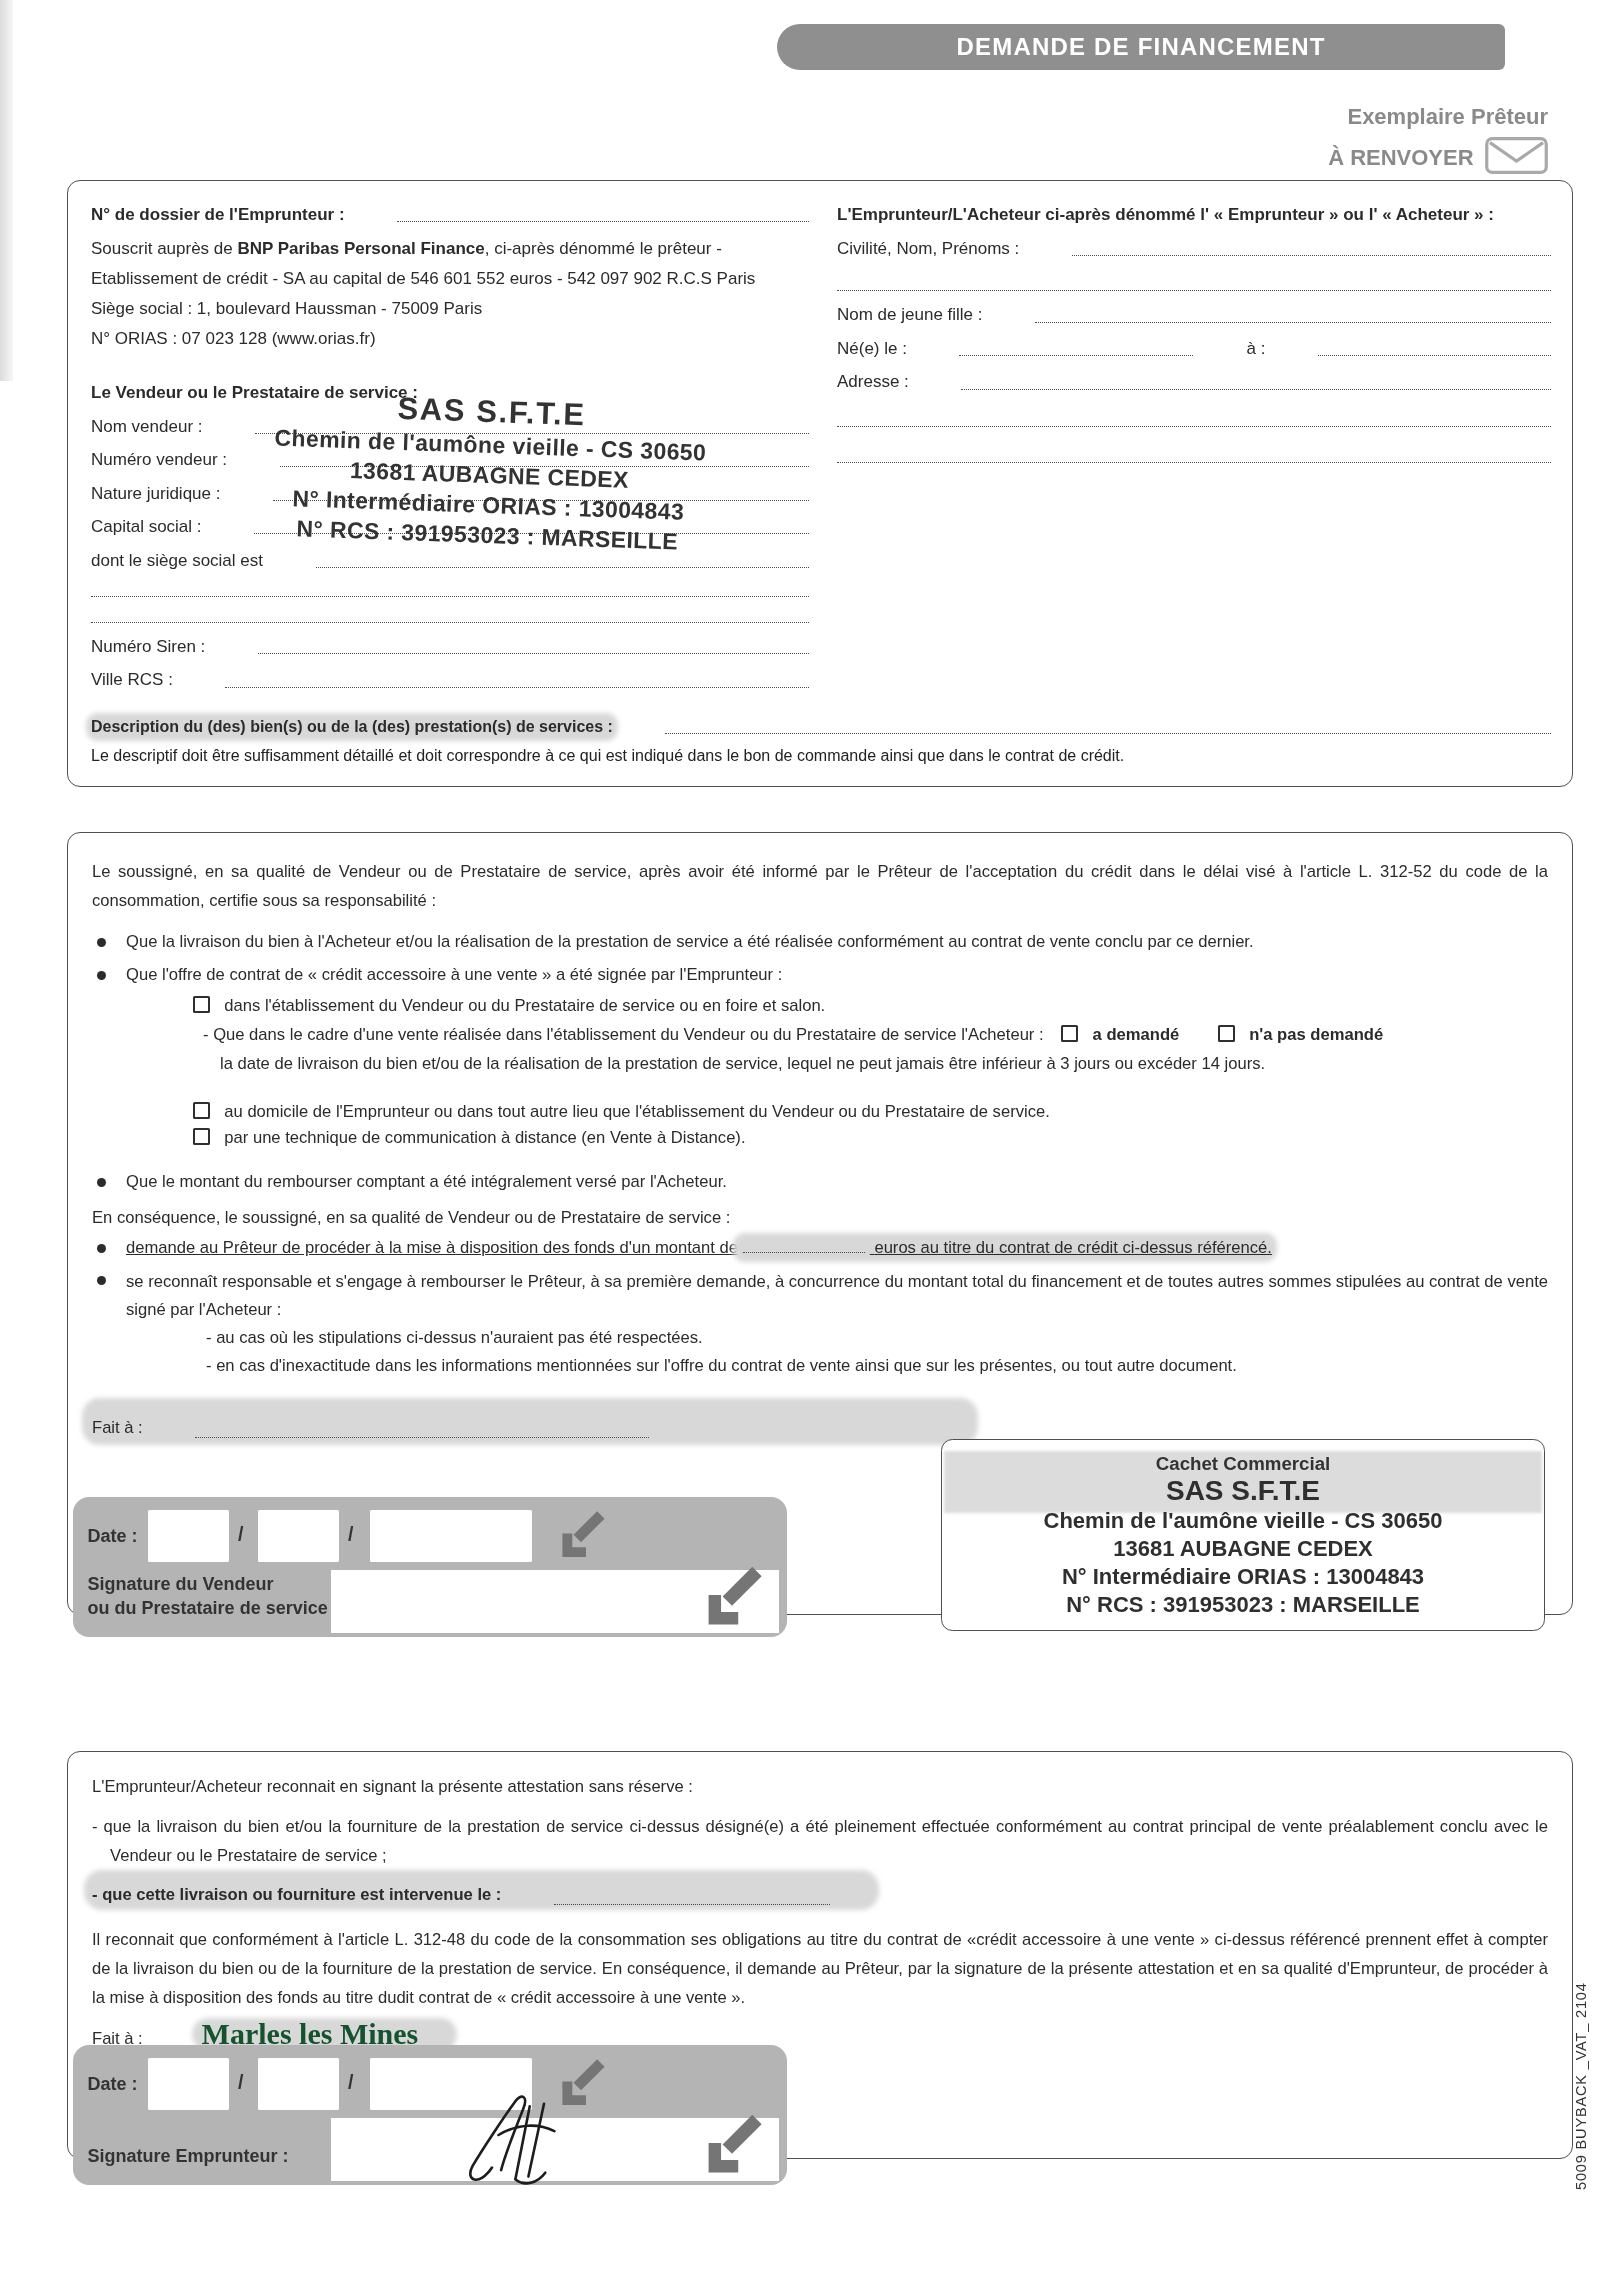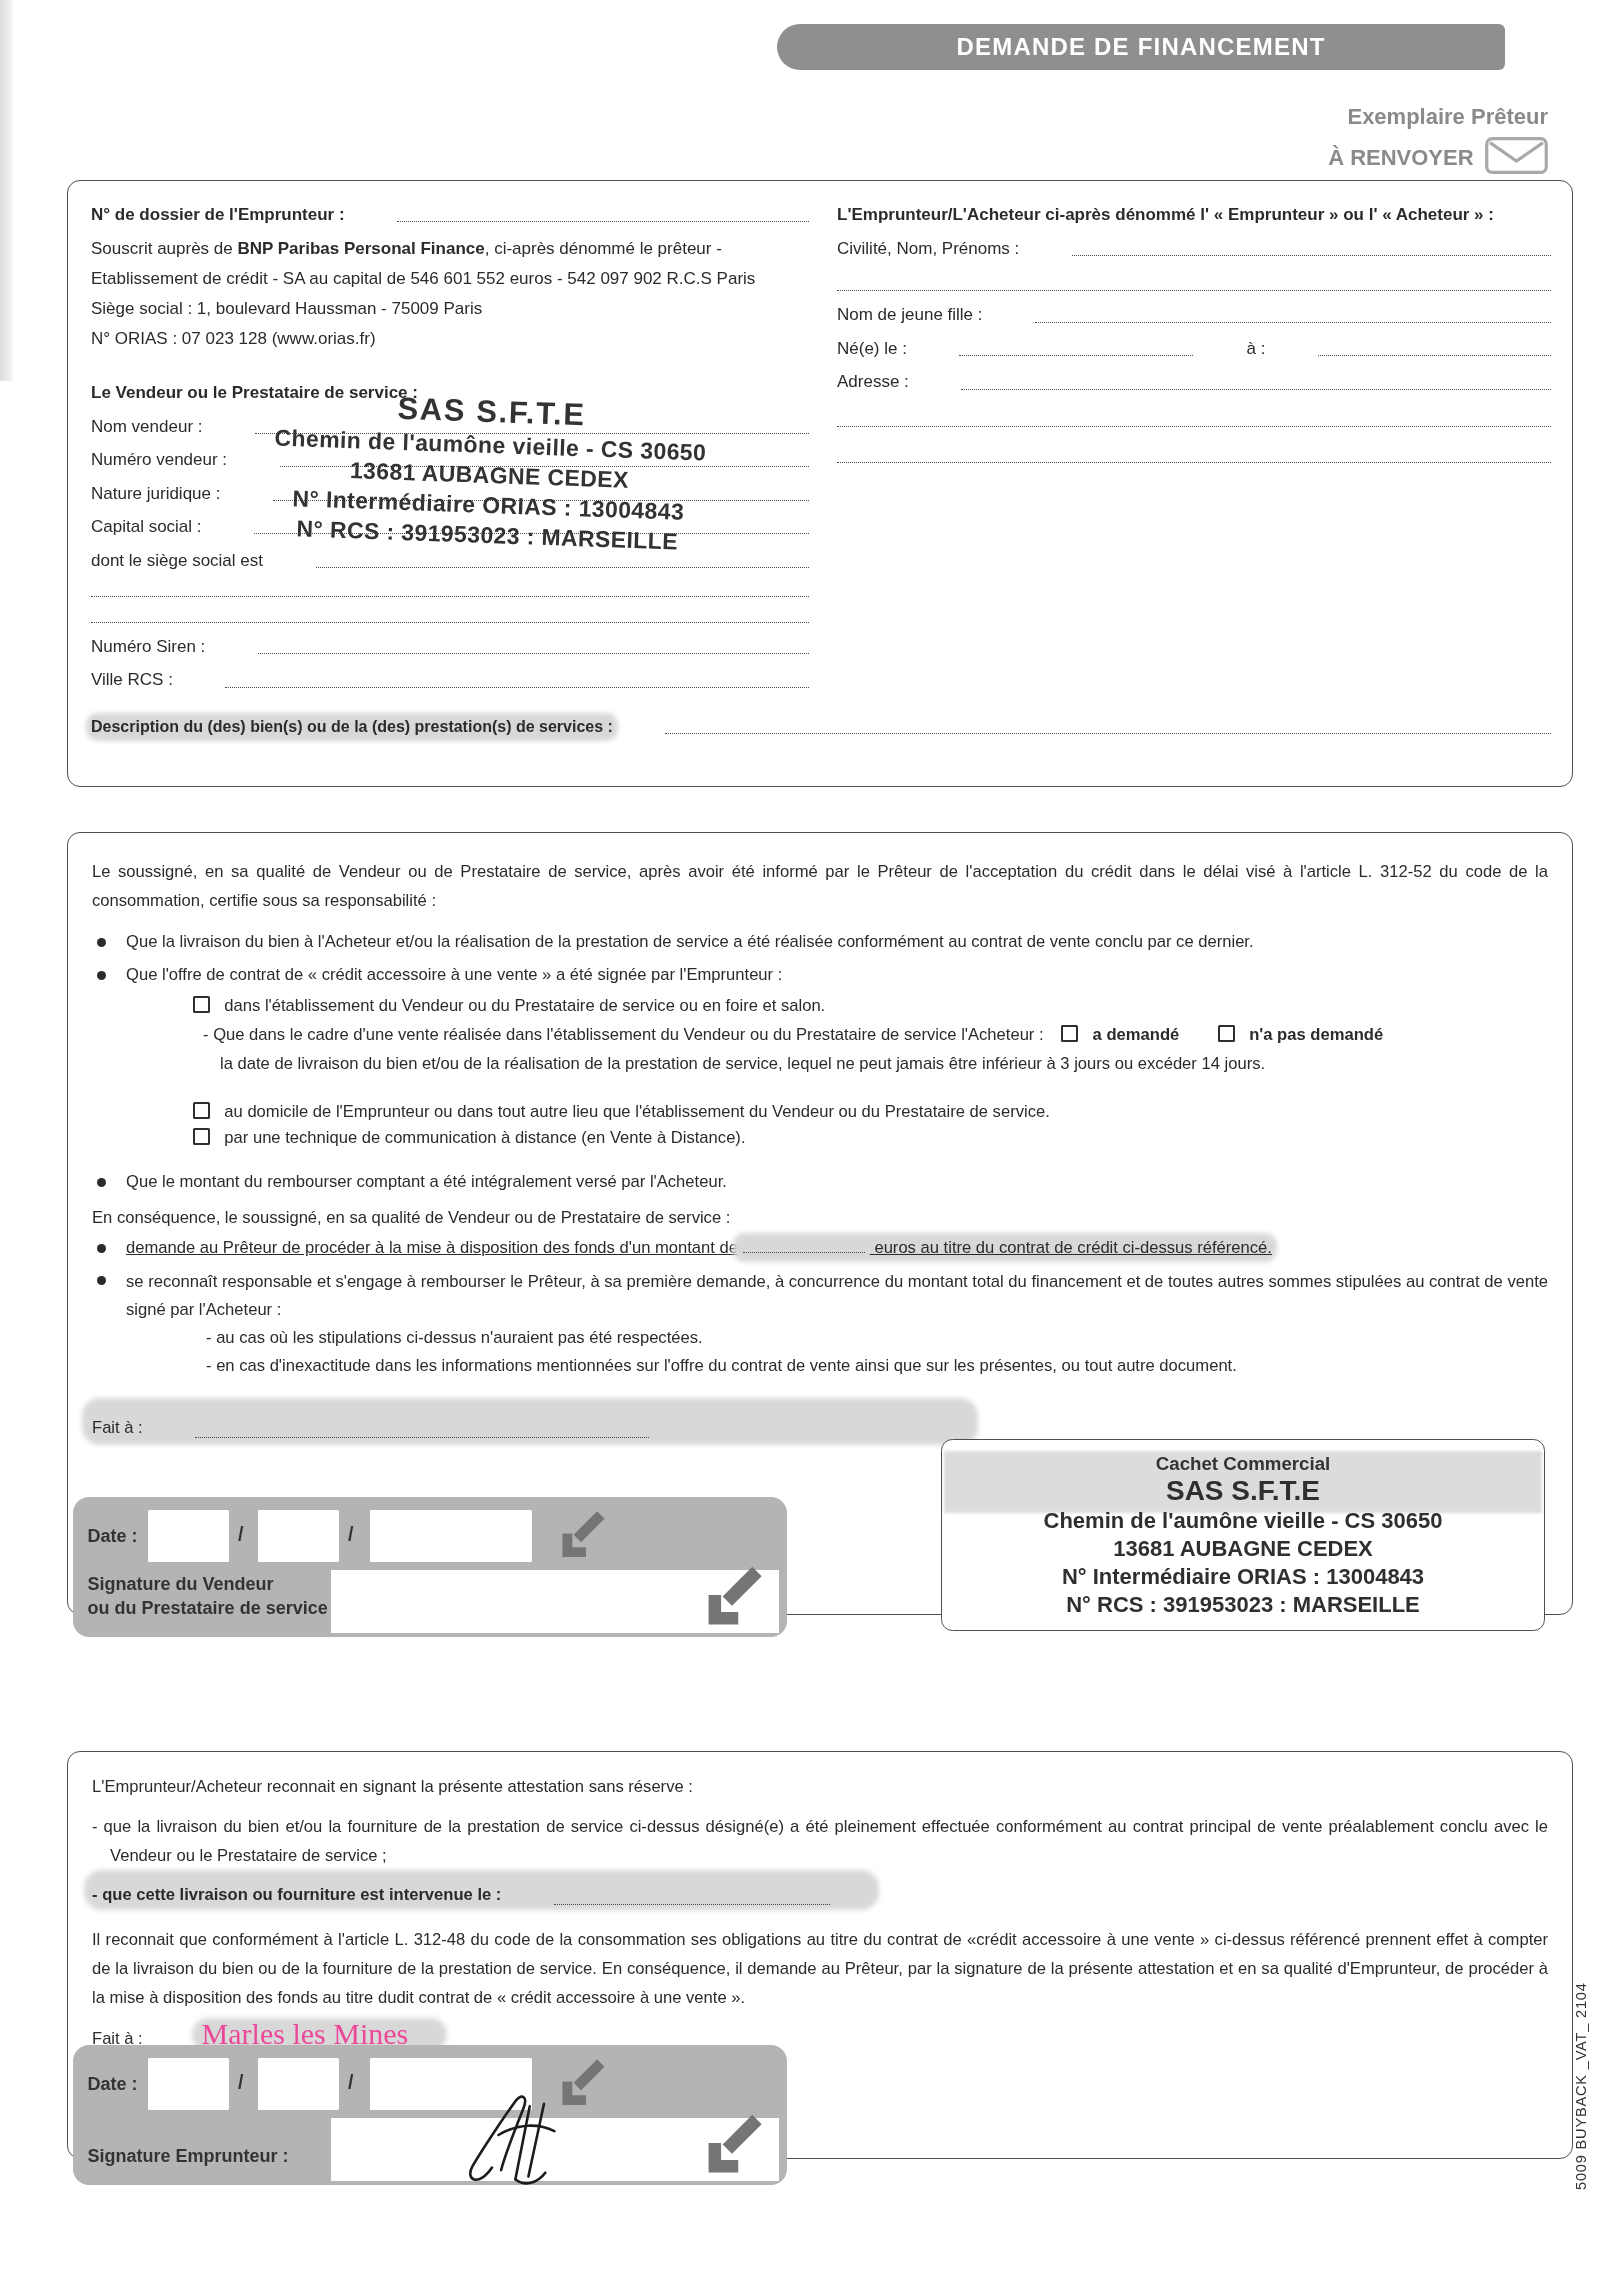--- a/index.html
+++ b/index.html
@@ -63,21 +63,21 @@
   
   .cachet{position:absolute;border:1.6px solid #4f4f4f;border-radius:11.4px;background:#fff;
           text-align:center;z-index:2;overflow:hidden;}
   .cachet .band{position:absolute;left:2.4px;right:2.4px;top:11.4px;height:62px;background:#dcdcdc;filter:blur(1.6px);}
   .cachet .ct{position:relative;margin-top:13px;font-weight:bold;font-size:18.7px;color:#333;}
   .cachet .s1{position:relative;font-size:28px;}
   .cachet .s2{position:relative;font-size:22px;line-height:28px;}
   .cachet .stamp-ink{color:#2f2f2f;font-weight:bold;}
   
   .hang{padding-left:18px;text-indent:-18px;}
-  .handwritten{font-family:"Liberation Serif",serif;font-weight:normal;font-size:30px;color:#ec4899;}
+  .handwritten{font-family:"Liberation Serif",serif;font-weight:bold;font-size:30px;color:#14532d;}
   .vertical-ref{position:absolute;left:1573px;top:1947px;height:243px;
        writing-mode:vertical-rl;transform:rotate(180deg);font-size:14.6px;color:#333;letter-spacing:0.8px;}
 </style>
 </head>
 <body>
 
 <div class="page">
 
   <div class="scan-edge"></div>
 
@@ -176,20 +176,21 @@
       <div class="s2">13681 AUBAGNE CEDEX</div>
       <div class="s2">N° Intermédiaire ORIAS : 13004843</div>
       <div class="s2">N° RCS : 391953023 :  MARSEILLE</div>
     </div>
 
     <div class="desc">
       <div class="row">
         <span class="b lbl hl-inline">Description du (des) bien(s) ou de la (des) prestation(s) de services :</span>
         <span class="dots"></span>
       </div>
+      <div class="desc-note">Le descriptif doit être suffisamment détaillé et doit correspondre à ce qui est indiqué dans le bon de commande ainsi que dans le contrat de crédit.</div>
     </div>
   </div>
 
   <div class="box" style="left:67px;top:832px;width:1504px;height:781px;">
     <div class="inner">
       <div class="just" style="margin-bottom:14.6px;">Le soussigné, en sa qualité de Vendeur ou de Prestataire de service, après avoir été informé par le Prêteur de l'acceptation du crédit dans le délai visé à l'article L. 312-52 du code de la consommation, certifie sous sa responsabilité :</div>
 
       <div class="li" style="margin-bottom:9.7px;">
         <span class="dot"><span class="dotglyph"></span></span>
         <span>Que la livraison du bien à l'Acheteur et/ou la réalisation de la prestation de service a été réalisée conformément au contrat de vente conclu par ce dernier.</span>

